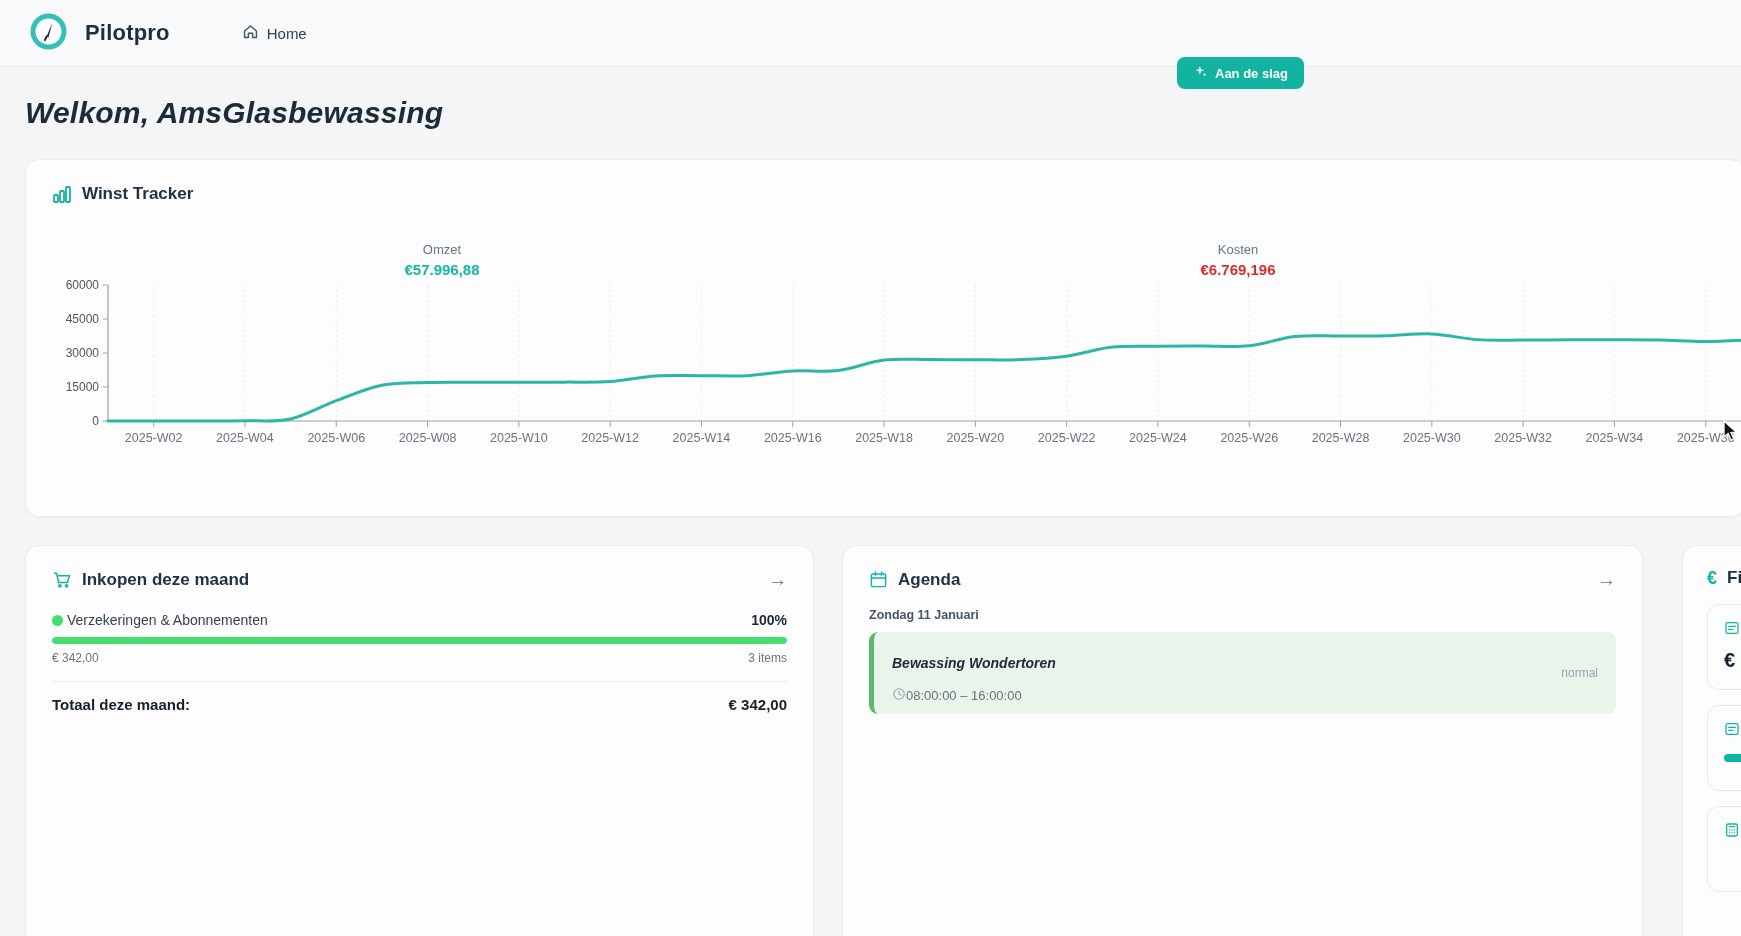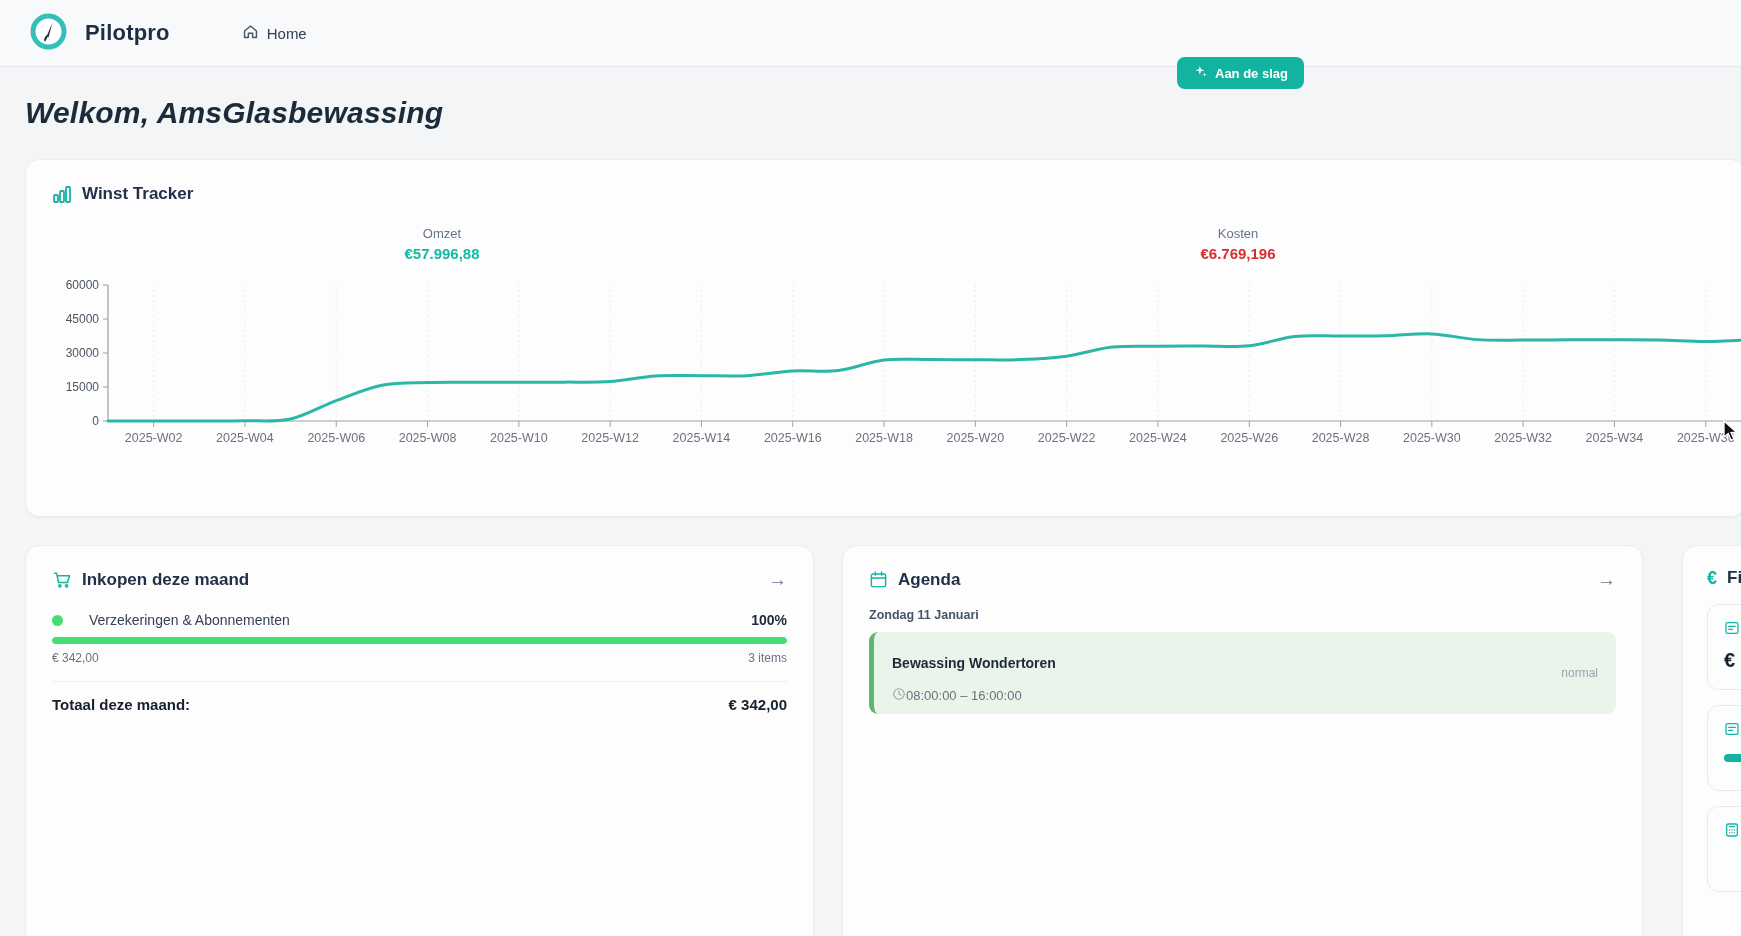--- a/index.html
+++ b/index.html
@@ -31,52 +31,52 @@
   }
   .card {
     position:absolute; background:#fdfdfd; border:1px solid #ebedef;
     border-radius:14px; box-shadow:0 1px 2px rgba(16,24,40,.04);
   }
   .card-title-row { display:flex; gap:10px; }
   .card-title { font-size:17px; font-weight:bold; color:#22304a; }
   .arrow-link { margin-left:auto; font-size:19px; color:#64748b; cursor:pointer; line-height:1; }
   
   #winst-card { left:25px; top:159px; width:1720px; height:358px; padding:24px 26px; overflow:hidden; }
-  .stat { position:absolute; text-align:center; width:220px; }
+  .stat { position:absolute; text-align:center; width:220px;margin-top:16px; }
   .stat .lbl { font-size:13px; color:#64748b; }
   .stat .val { font-size:15px; font-weight:bold; margin-top:4px; }
   #stat-omzet { left:306px; top:66px; }
   #stat-omzet .val { color:#14b8a6; }
   #stat-kosten { left:1102px; top:66px; }
   #stat-kosten .val { color:#d92d2d; }
   #winst-chart { position:absolute; left:0; top:100px; }
   svg text { font-family:"Liberation Sans", sans-serif; }
   
   #inkopen-card { left:25px; top:545px; width:789px; height:420px; padding:24px 26px; }
   #agenda-card  { left:842px; top:545px; width:801px; height:420px; padding:24px 26px; }
   #fina-card    { left:1682px; top:545px; width:380px; height:420px; padding:22px 24px; }
-  .pos-row { display:flex; align-items:center; gap:26px; margin-top:18px; }
+  .pos-row { display:flex; align-items:center; gap:4px; margin-top:18px; }
   .pos-name { font-size:14px; color:#374151; }
   .pos-pct { margin-left:auto; font-size:14px; font-weight:600; color:#1f2937; }
   .dot { width:11px; height:11px; border-radius:50%; background:#47de71; }
   .bar-track { margin-top:9px; height:7px; border-radius:4px; background:#e9ecef; overflow:hidden; }
   .bar-fill { height:100%; background:#47de71; border-radius:4px; }
   .sub-row { display:flex; margin-top:7px; font-size:12px; color:#6b7280; }
   .sub-row .right { margin-left:auto; }
   .divider { height:1px; background:#eceef0; margin:16px 0 14px; }
   .total-row { display:flex; font-size:15px; font-weight:bold; color:#16202e;text-align:center; }
   .total-row .right { margin-left:auto; }
   
   .agenda-date { margin-top:15px; font-size:12.5px; font-weight:bold; color:#475569; }
   .event-card {
     margin-top:10px; background:#e9f4ea; border-left:5px solid #5cb96b;
     border-radius:9px; padding:14px 18px; height:82px;
   }
   .event-head { display:flex; align-items:center; }
-  .event-title { font-size:14px; font-weight:bold; color:#1f2937; }
+  .event-title { font-size:14px; font-weight:bold; color:#1f2937;font-style:italic; }
   .event-badge { margin-left:auto; font-size:12px; color:#9ca3af;margin-top:20px; }
   .event-meta { display:flex; align-items:center; margin-top:7px; font-size:13px; color:#6b7280; }
   
   .fina-sub {
     margin-top:15px; background:#fcfdfd; border:1px solid #e9eaec;
     border-radius:12px; padding:15px 16px; height:86px;
   }
   .fina-label-row { display:flex; align-items:center; gap:8px; font-size:13px; font-weight:bold; color:#22304a; }
   .fina-value { font-size:20px; font-weight:bold; color:#16202e; margin-top:10px; }
   .fina-bar { margin-top:14px; height:8px; border-radius:4px; background:#13b3a2; width:96%; }

